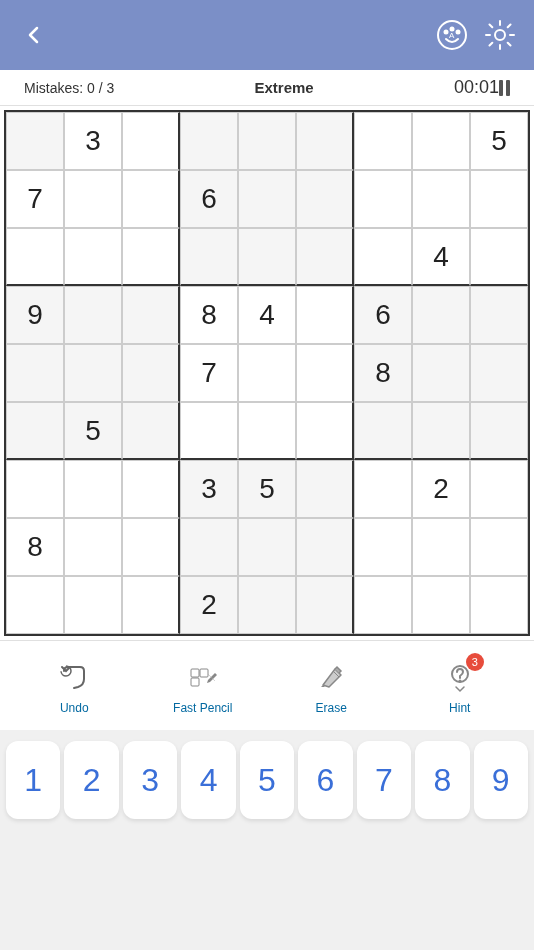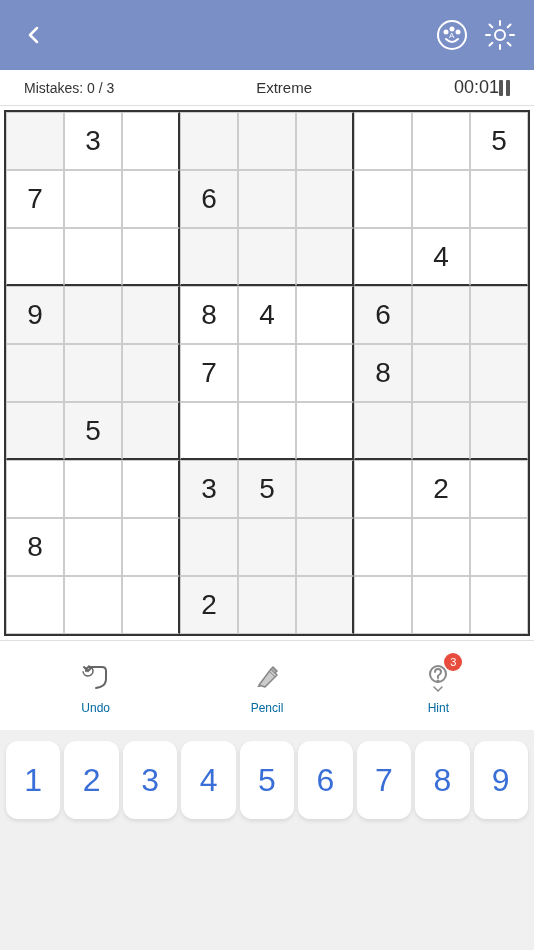--- a/index.html
+++ b/index.html
@@ -34,21 +34,21 @@
       background: #fff;
       border-bottom: 1px solid #e0e0e0;
       height: 36px;
       display: flex;
       align-items: center;
       justify-content: space-between;
       padding: 0 24px;
       font-size: 14px;
       color: #333;
     }
-    .status-center { font-size: 15px; font-weight: 400; }
+    .status-center { font-size: 15px; font-weight: 700; }
     .status-right { display: flex; align-items: center; gap: 0; font-size: 18px; }
     .pause-icon { display: flex; gap: 3px; }
     .pause-bar { width: 4px; height: 16px; background: #555; border-radius: 1px; }
 
     
     .grid-container {
       background: #fff;
       padding: 4px;
     }
     .sudoku-grid {
@@ -288,31 +288,43 @@
       <svg width="32" height="32" viewBox="0 0 32 32" fill="none">
         <path d="M6 10 Q6 6 10 6 L22 6 Q26 6 26 10 L26 18 Q26 24 20 26 L16 27" stroke="#666" stroke-width="2" fill="none" stroke-linecap="round"></path>
         <circle cx="8" cy="10" r="5" stroke="#666" stroke-width="1.5" fill="none" stroke-dasharray="15 8"></circle>
         <path d="M4 6 L8 10 L12 6" stroke="#666" stroke-width="2" fill="none" stroke-linecap="round"></path>
       </svg>
     </div>
     <span class="tool-label">Undo</span>
   </div>
 
 
+  <div class="tool-btn">
+    <div class="tool-icon">
+      <svg width="32" height="32" viewBox="0 0 32 32" fill="none">
+        <rect x="4" y="8" width="8" height="8" rx="1" stroke="#888" stroke-width="1" fill="none"></rect>
+        <rect x="13" y="8" width="8" height="8" rx="1" stroke="#888" stroke-width="1" fill="none"></rect>
+        <rect x="4" y="17" width="8" height="8" rx="1" stroke="#888" stroke-width="1" fill="none"></rect>
+        <path d="M21 19 L28 12 L30 14 L23 21 L20 22 Z" fill="#888"></path>
+        <line x1="21" y1="13" x2="28" y2="20" stroke="#aaa" stroke-width="0.5"></line>
+      </svg>
+    </div>
+    <span class="tool-label">Fast Pencil</span>
+  </div>
 
   <div class="tool-btn">
     <div class="tool-icon">
       <svg width="32" height="32" viewBox="0 0 32 32" fill="none">
         <path d="M8 24 L20 8 L26 14 L14 26 Z" fill="#ccc" stroke="#888" stroke-width="1.5" stroke-linejoin="round"></path>
         <path d="M8 24 L6 26 L8 26 L10 26 Z" fill="#888"></path>
         <path d="M20 8 L22 6 L26 10 L24 12" stroke="#888" stroke-width="1.5" fill="#aaa"></path>
         <line x1="18" y1="10" x2="24" y2="16" stroke="#888" stroke-width="1"></line>
       </svg>
     </div>
-    <span class="tool-label">Pencil</span>
+    <span class="tool-label">Erase</span>
   </div>
 
   <div class="tool-btn">
     <div class="tool-icon">
       <svg width="32" height="32" viewBox="0 0 32 32" fill="none">
         <circle cx="16" cy="13" r="8" stroke="#888" stroke-width="2" fill="none"></circle>
         <path d="M13 11 Q13 8 16 8 Q19 8 19 11 Q19 13 16 15 L16 17" stroke="#888" stroke-width="2" stroke-linecap="round" fill="none"></path>
         <circle cx="16" cy="20" r="1.5" fill="#888"></circle>
         <path d="M12 26 L16 30 L20 26" stroke="#888" stroke-width="1.5" fill="none" stroke-linecap="round"></path>
       </svg>

